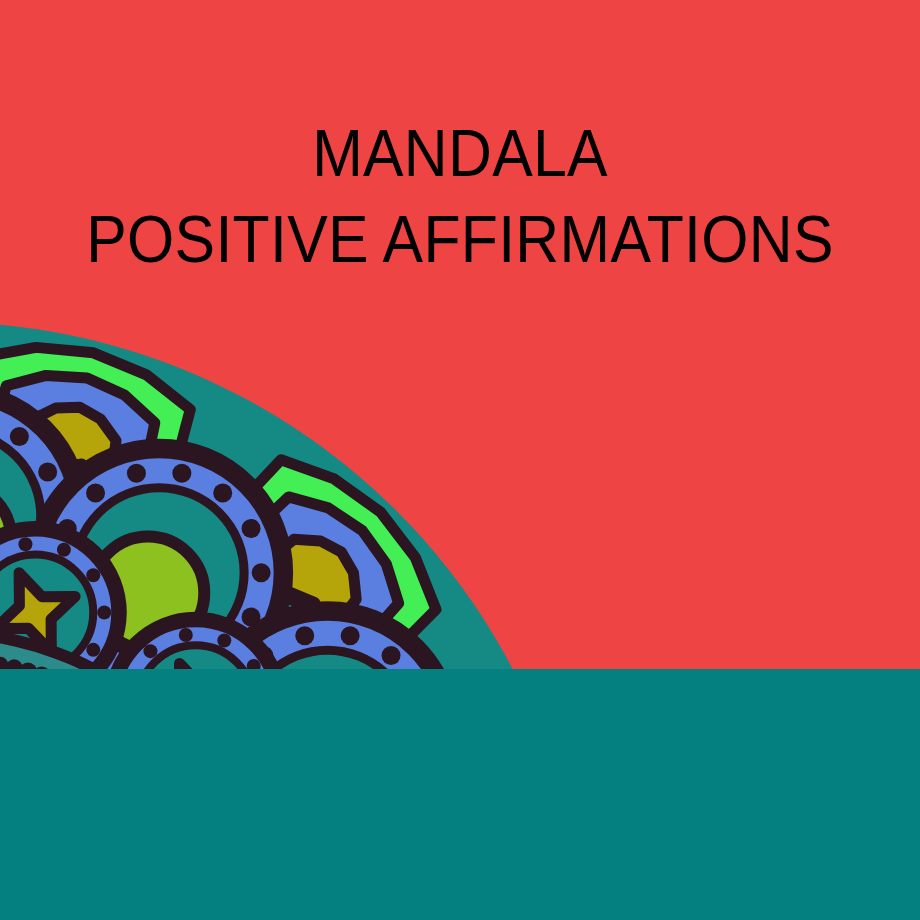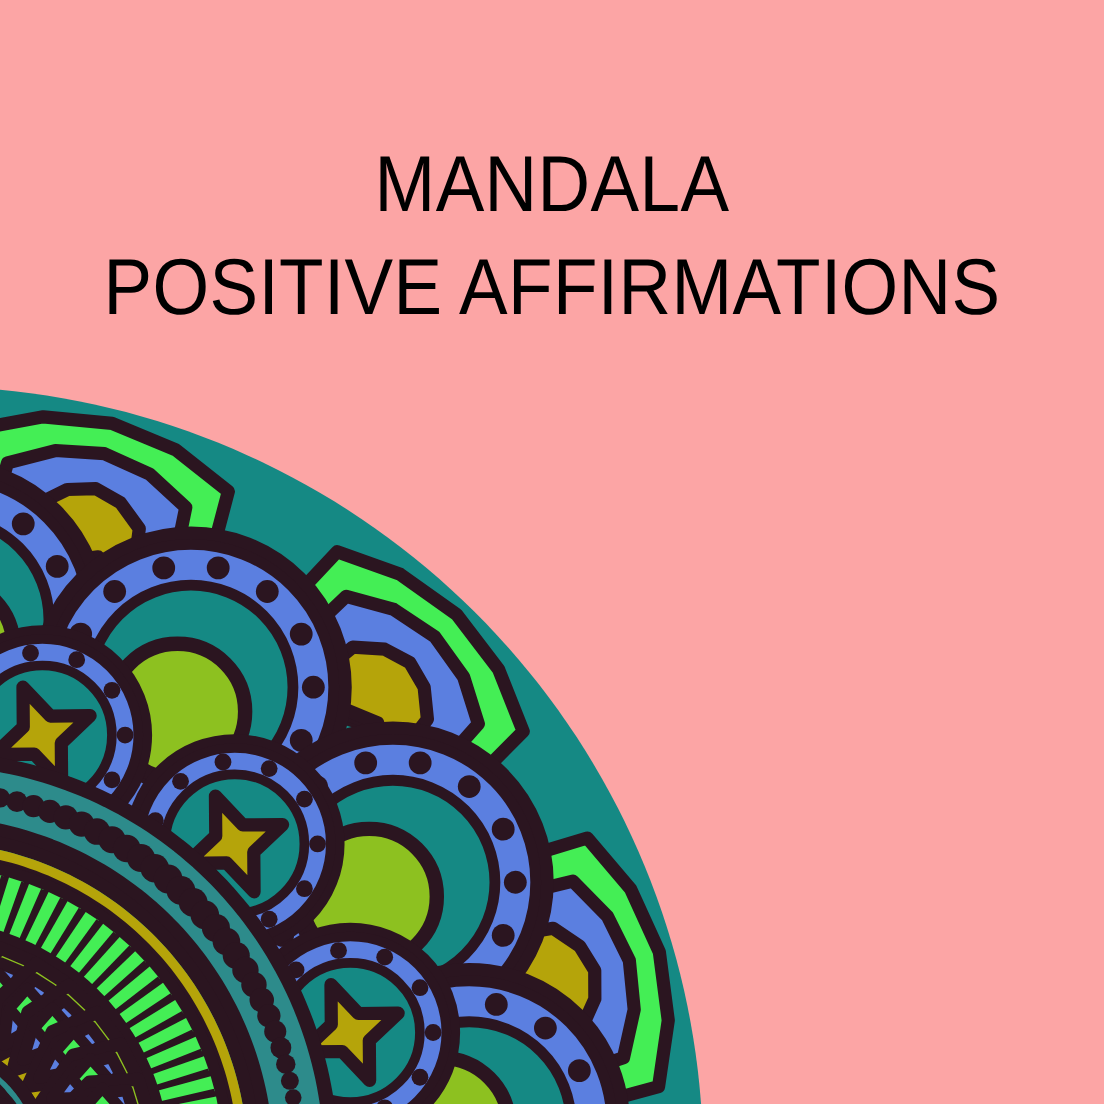--- a/index.html
+++ b/index.html
@@ -1,20 +1,20 @@
 <!DOCTYPE html>
 <html><head>
 <meta charset="utf-8">
 <title>Mandala Positive Affirmations</title>
 <style>
   html,body{margin:0;padding:0;background:#048080;}
   #canvas{
     position:relative;
-    width:920px;height:920px;
-    background:#fca5a5;
+    width:920px;height:669px;
+    background:#ef4444;
     overflow:hidden;
     font-family:"Liberation Sans","DejaVu Sans",sans-serif;
   }
   #mandala-layer{
     position:absolute;left:0;top:0;width:920px;height:920px;
   }
   #title-block{
     position:absolute;left:0;top:0;width:920px;
     text-align:center;
     pointer-events:none;

